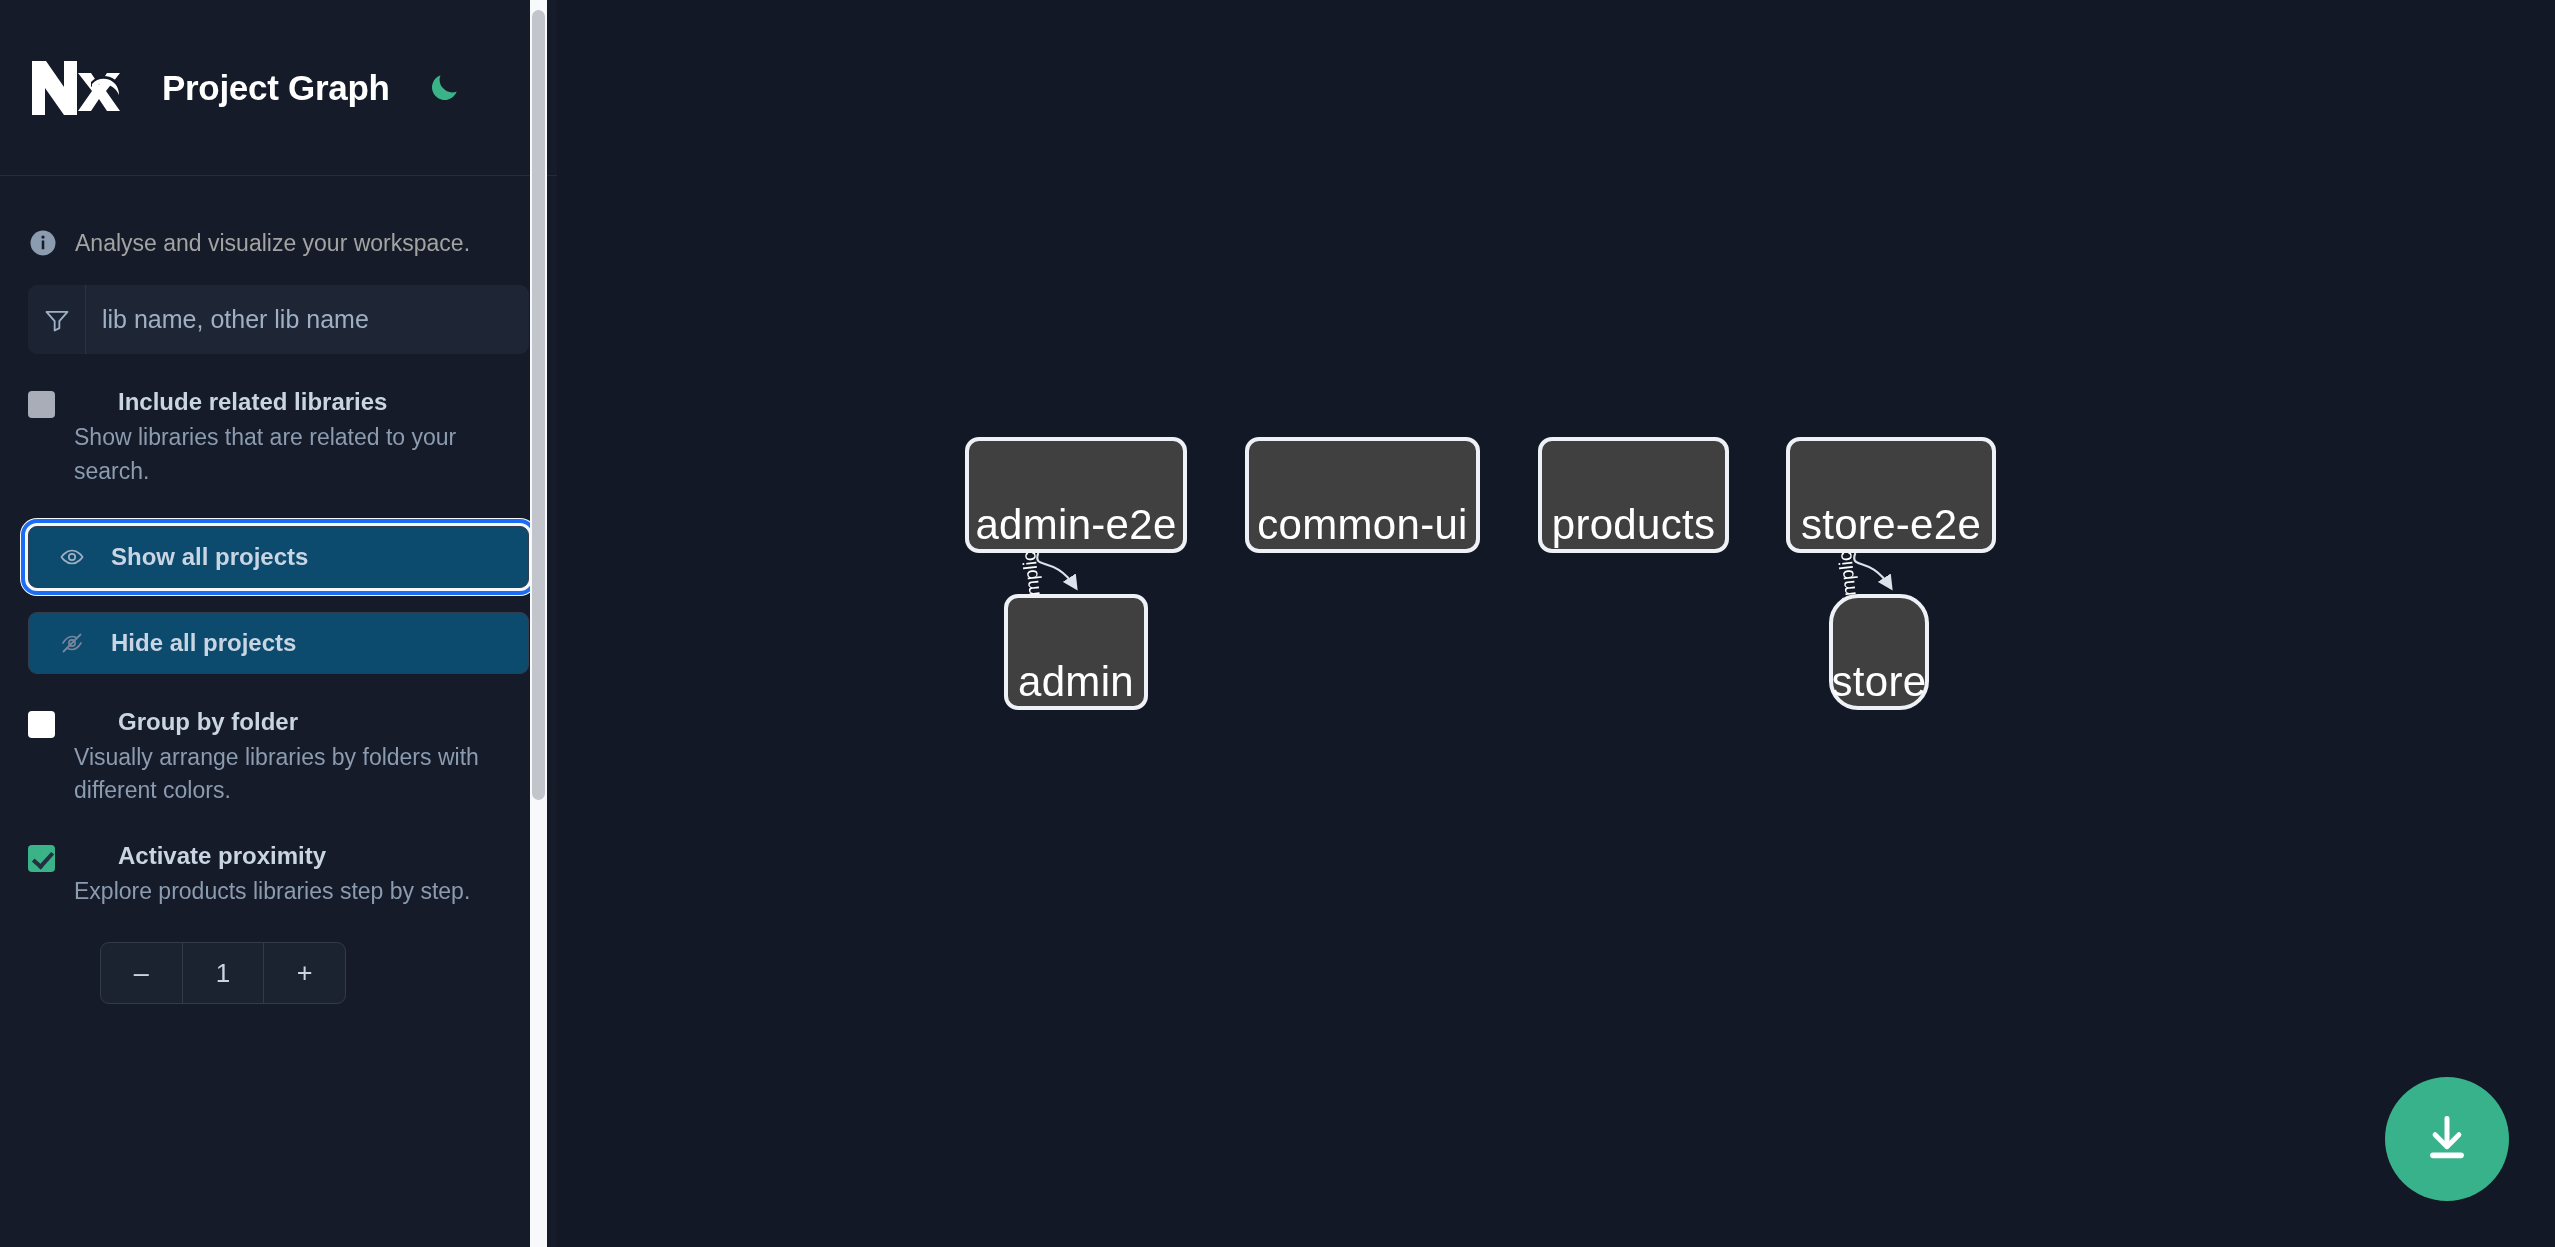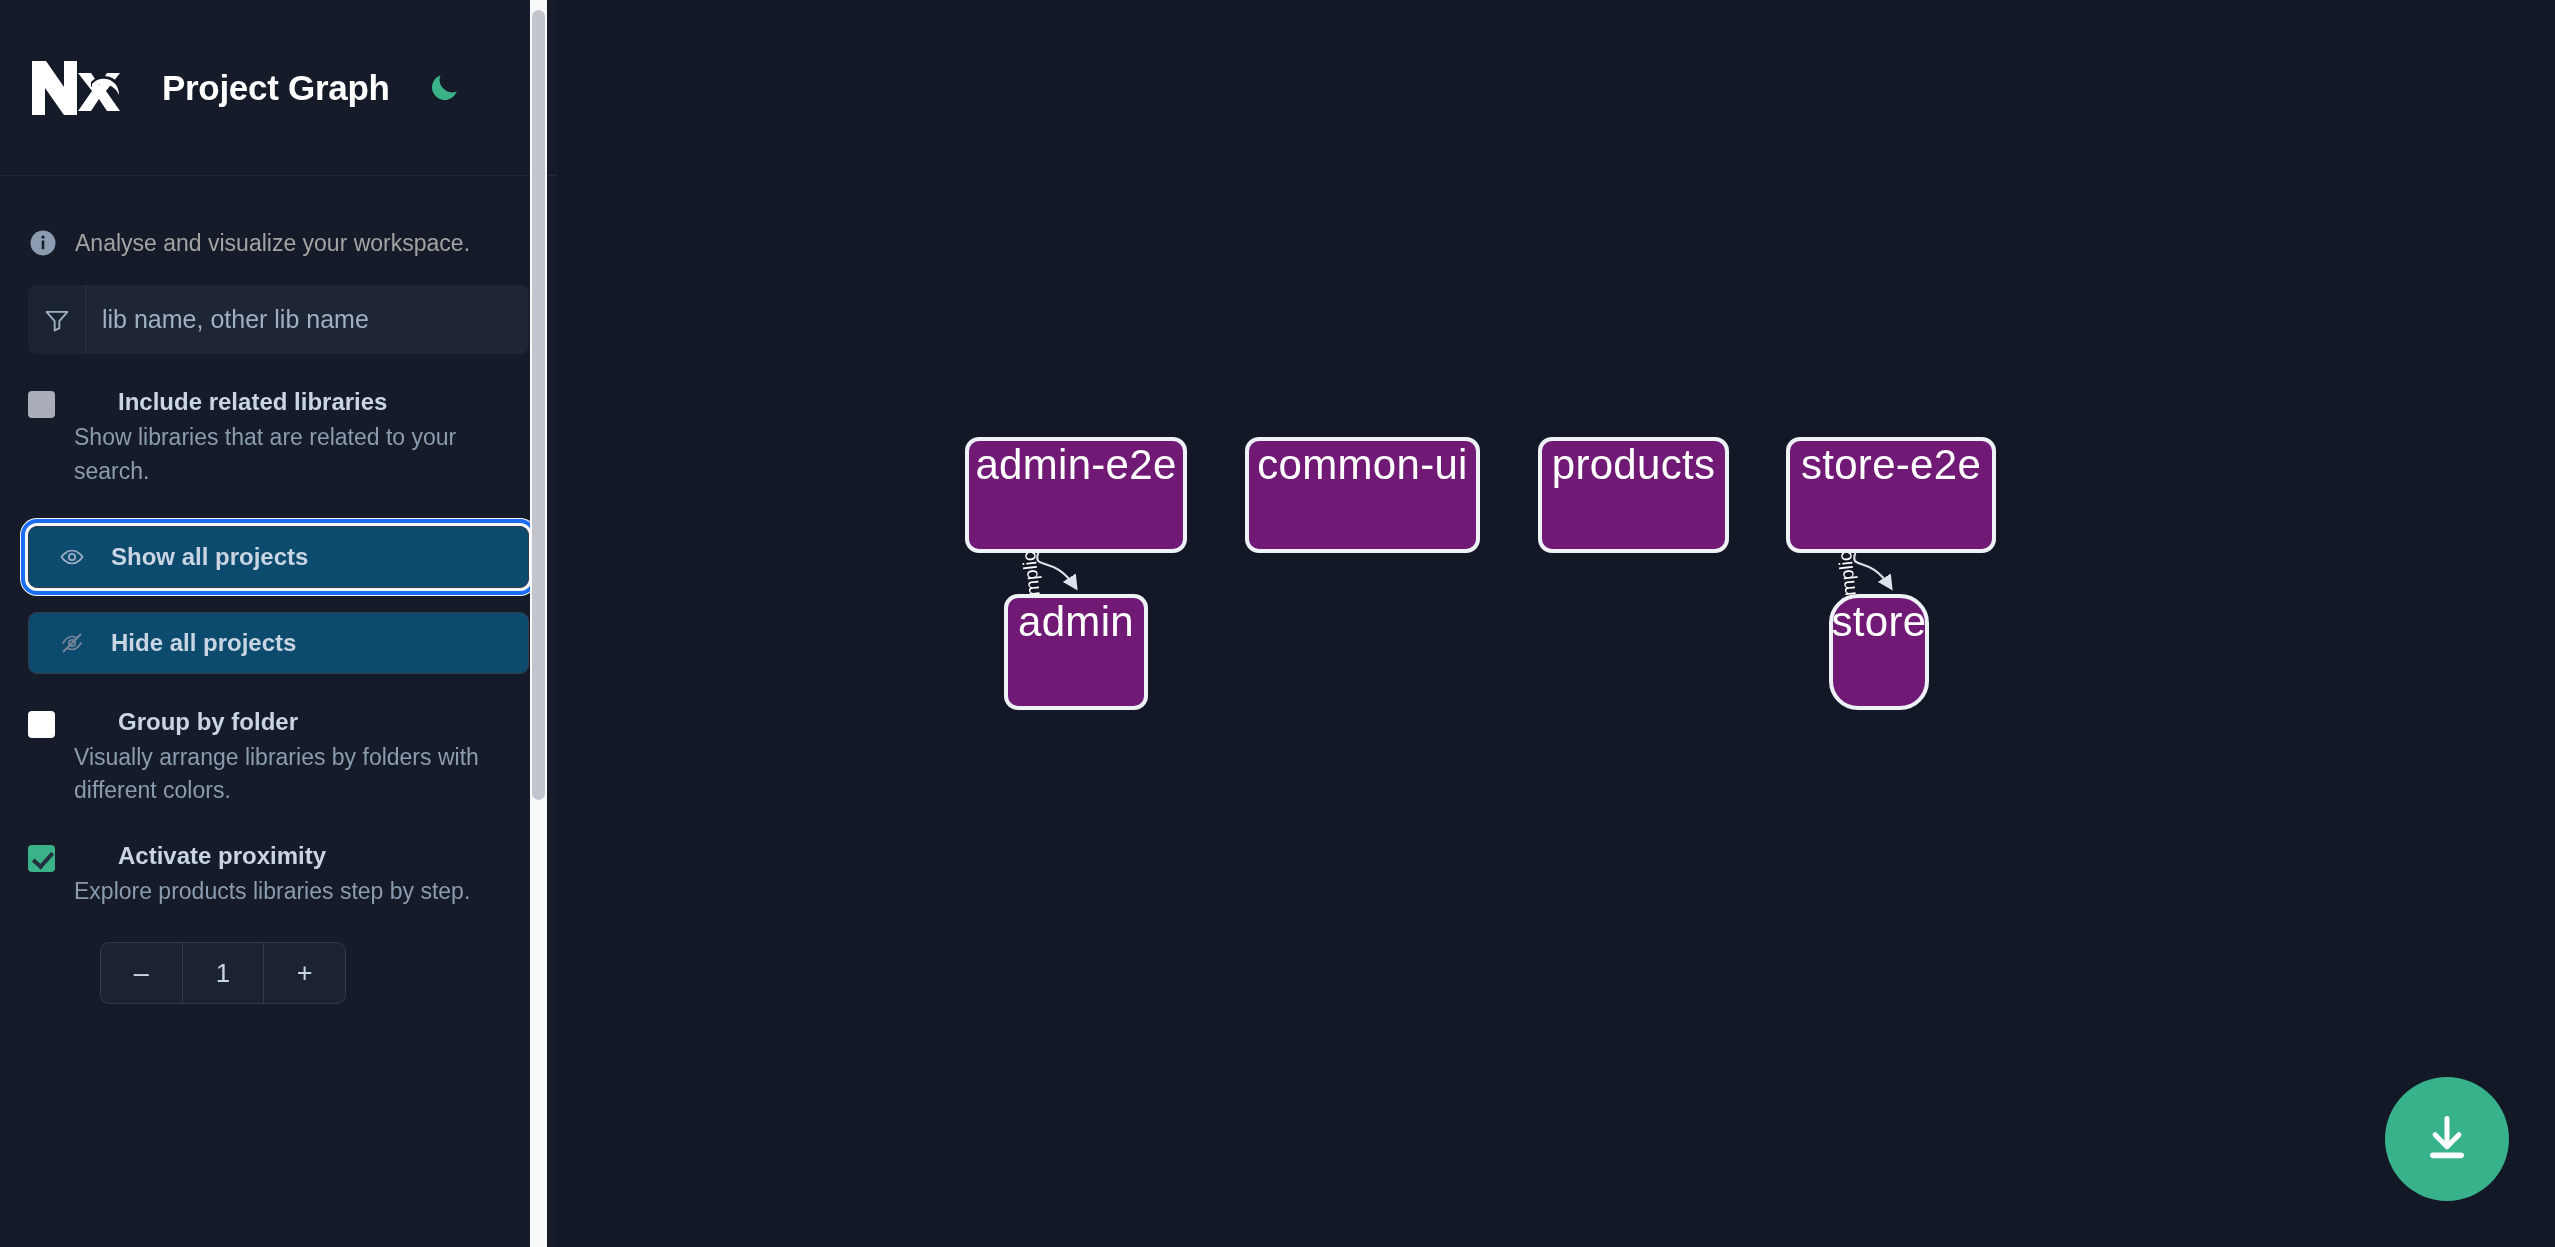--- a/index.html
+++ b/index.html
@@ -197,25 +197,25 @@
   .canvas {
     position: relative;
     flex: 1;
     height: 1247px;
     background: #121826;
     overflow: hidden;
   }
   .graph-layer { position: absolute; inset: 0; }
   .node {
     position: absolute;
-    background: #701a75;
+    background: #404040;
     border: 4px solid #eef1f5;
     border-radius: 14px;
     display: flex;
-    align-items: flex-start;
+    align-items: flex-end;
     justify-content: center;
     color: #ffffff;
     font-size: 42px;
     font-weight: 400;
     letter-spacing: 0.3px;
     cursor: pointer;
     white-space: nowrap;
   }
   .edge-svg { position: absolute; inset: 0; width: 100%; height: 100%; pointer-events: none; }
 

